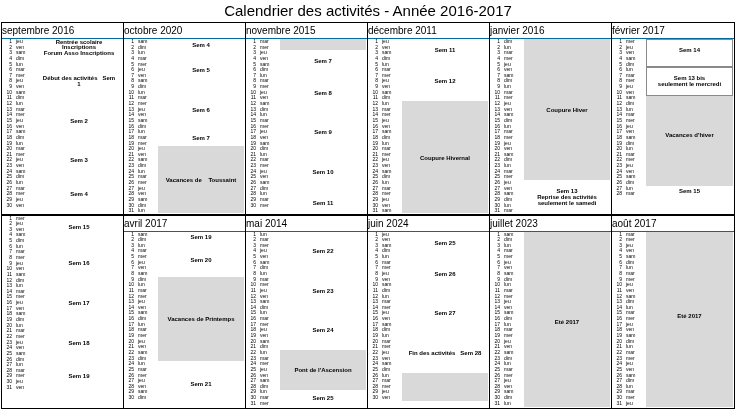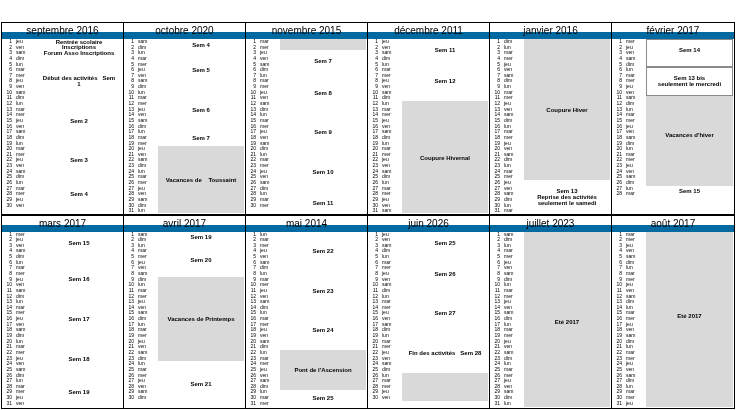--- a/index.html
+++ b/index.html
@@ -6,37 +6,38 @@
   .page{position:relative;width:736px;height:410px;background:#fff;overflow:hidden;
         font-family:"Liberation Sans",sans-serif;color:#000;}
   .title{position:absolute;top:0;left:0;width:736px;height:22px;line-height:21px;
          text-align:center;font-size:15px;}
   .grid{position:absolute;top:22px;left:1px;right:1px;bottom:1px;
         display:grid;grid-template-columns:repeat(6,1fr);grid-template-rows:1fr 1fr;
         border:1px solid #000;box-sizing:border-box;background:#fff;}
   .month{position:relative;border-right:1px solid #000;box-sizing:border-box;overflow:hidden;}
   .month.lastcol{border-right:none;}
   .month.toprow{border-bottom:2px solid #000;}
-  .month-header{height:16px;line-height:16px;text-align:center;font-size:10px;
-                border-bottom:7px solid #0369a1;box-sizing:border-box;}
+  .month-header{height:16px;line-height:16px;font-size:10px;
+                border-bottom:1px solid #0369a1;box-sizing:border-box;}
   .month-body{position:relative;height:calc(100% - 17px);overflow:hidden;}
   .day-row{display:flex;height:5.65px;line-height:5.65px;font-size:5px;}
   .day-num{width:12px;text-align:right;padding-right:2px;box-sizing:border-box;}
   .day-name{width:20px;text-align:left;padding-left:2px;box-sizing:border-box;}
   .ann-layer{position:absolute;top:0;bottom:0;left:34px;right:1px;}
   .gray-span{position:absolute;left:0;right:0;}
   .ann-box{position:absolute;left:0;right:0;border:1px solid #8a8a8a;box-sizing:border-box;}
   .ann-label{position:absolute;left:0;right:0;display:flex;align-items:center;justify-content:center;
              text-align:center;font-size:6px;line-height:6.2px;font-weight:bold;
              white-space:pre-wrap;overflow:visible;z-index:2;}
 </style>
 </head>
 <body>
 
 <div class="page">
+  <div class="title">Calendrier des activités - Année 2016-2017</div>
   <div class="grid" id="calendar-grid">
       <div class="month toprow">
         <div class="month-header">septembre 2016</div>
         <div class="month-body">
           <div class="day-row">
             <div class="day-num">1</div>
             <div class="day-name">jeu</div>
           </div>
           <div class="day-row">
             <div class="day-num">2</div>
@@ -828,21 +829,20 @@
             <div class="ann-box" style="top: 28.25px; height: 28.25px;"></div>
             <div class="ann-label" style="top: 5.65px; height: 11.3px;">Sem 14</div>
             <div class="ann-label" style="top: 33.9px; height: 16.95px;">Sem 13 bis
 seulement le mercredi</div>
             <div class="ann-label" style="top: 90.4px; height: 11.3px;">Vacances d'hiver</div>
             <div class="ann-label" style="top: 146.9px; height: 11.3px;">Sem 15</div>
           </div>
         </div>
       </div>
       <div class="month">
-        <div class="month-header">mars 2017</div>
         <div class="month-body">
           <div class="day-row">
             <div class="day-num">1</div>
             <div class="day-name">mer</div>
           </div>
           <div class="day-row">
             <div class="day-num">2</div>
             <div class="day-name">jeu</div>
           </div>
           <div class="day-row">
@@ -1233,21 +1233,21 @@
             <div class="gray-span" style="top: 118.65px; height: 39.55px; background: rgb(217, 217, 217);"></div>
             <div class="ann-label" style="top: 16.95px; height: 5.65px;">Sem 22</div>
             <div class="ann-label" style="top: 56.5px; height: 5.65px;">Sem 23</div>
             <div class="ann-label" style="top: 96.05px; height: 5.65px;">Sem 24</div>
             <div class="ann-label" style="top: 135.6px; height: 5.65px;">Pont de l'Ascension</div>
             <div class="ann-label" style="top: 163.85px; height: 5.65px;">Sem 25</div>
           </div>
         </div>
       </div>
       <div class="month">
-        <div class="month-header">juin 2026</div>
+        <div class="month-header">juin 2024</div>
         <div class="month-body">
           <div class="day-row">
             <div class="day-num">1</div>
             <div class="day-name">jeu</div>
           </div>
           <div class="day-row">
             <div class="day-num">2</div>
             <div class="day-name">ven</div>
           </div>
           <div class="day-row">

